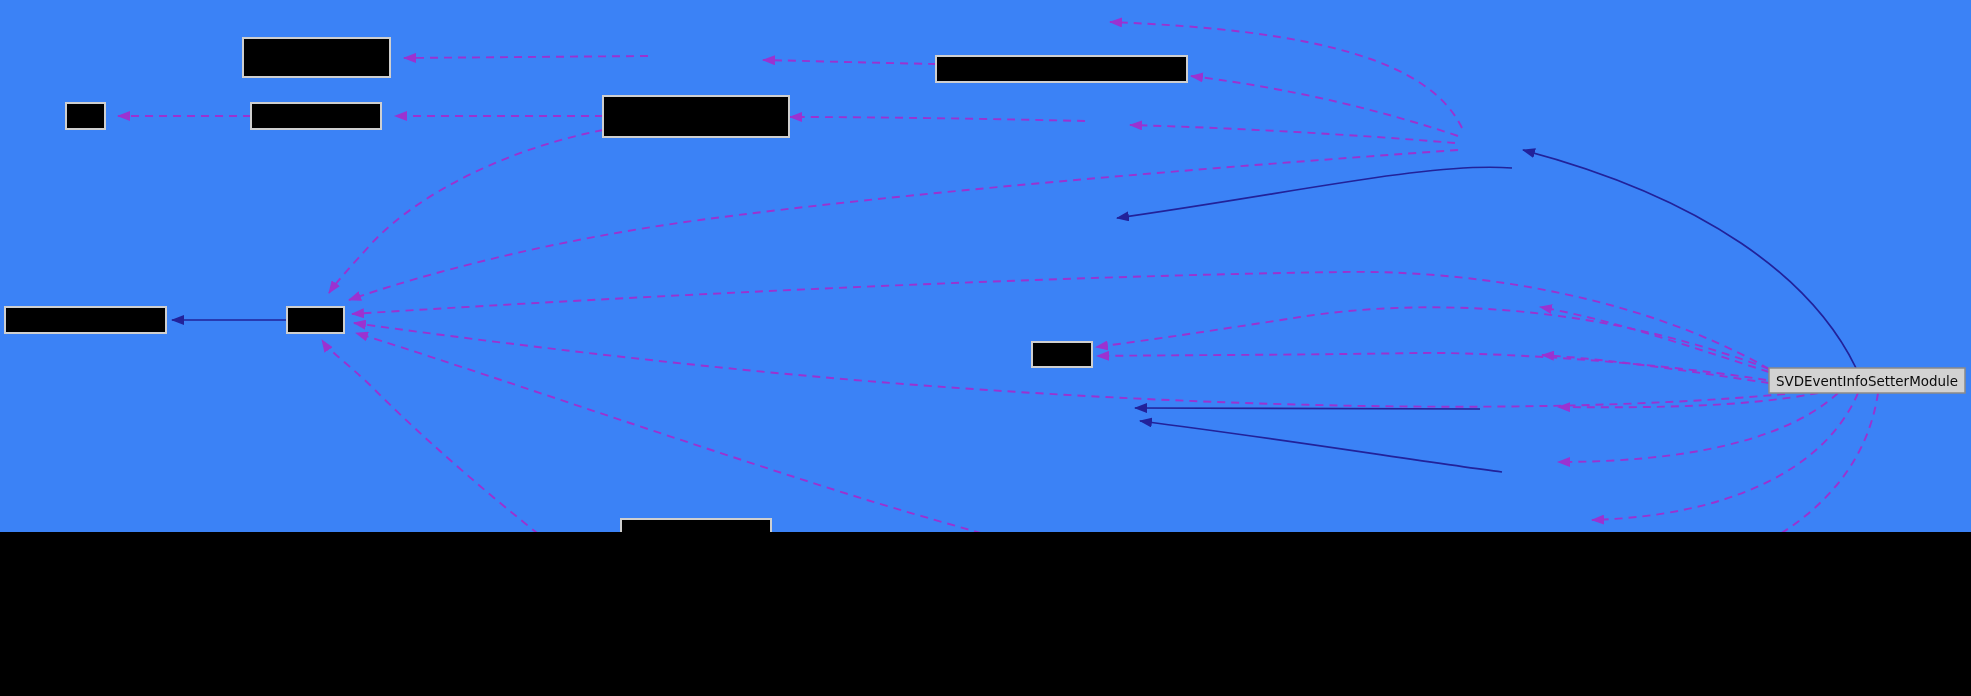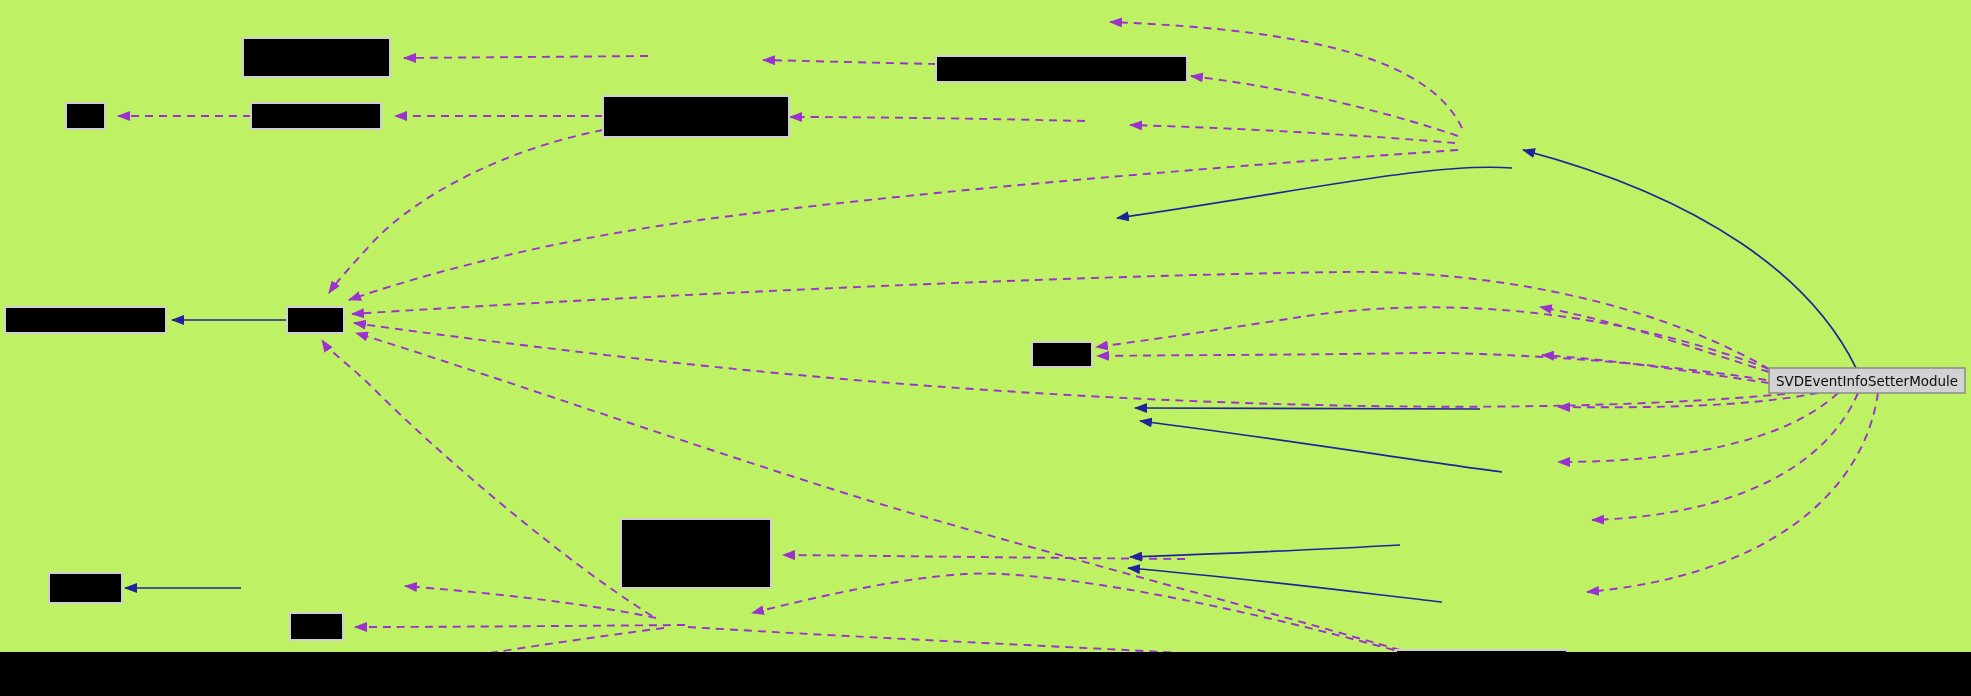--- a/index.html
+++ b/index.html
@@ -3,22 +3,22 @@
 <meta charset="utf-8">
 <style>
   html, body {
     margin: 0;
     padding: 0;
     background: #000;
   }
   .stage {
     position: relative;
     width: 1971px;
-    height: 652px;
-    background: #bef264;
+    height: 532px;
+    background: #3b82f6;
     overflow: hidden;
     font-family: "DejaVu Sans", "Liberation Sans", sans-serif;
   }
   svg { display: block; }
   .node-rect {
     fill: #000;
     stroke: #cfcfcf;
     stroke-width: 2;
   }
   .main-rect {

